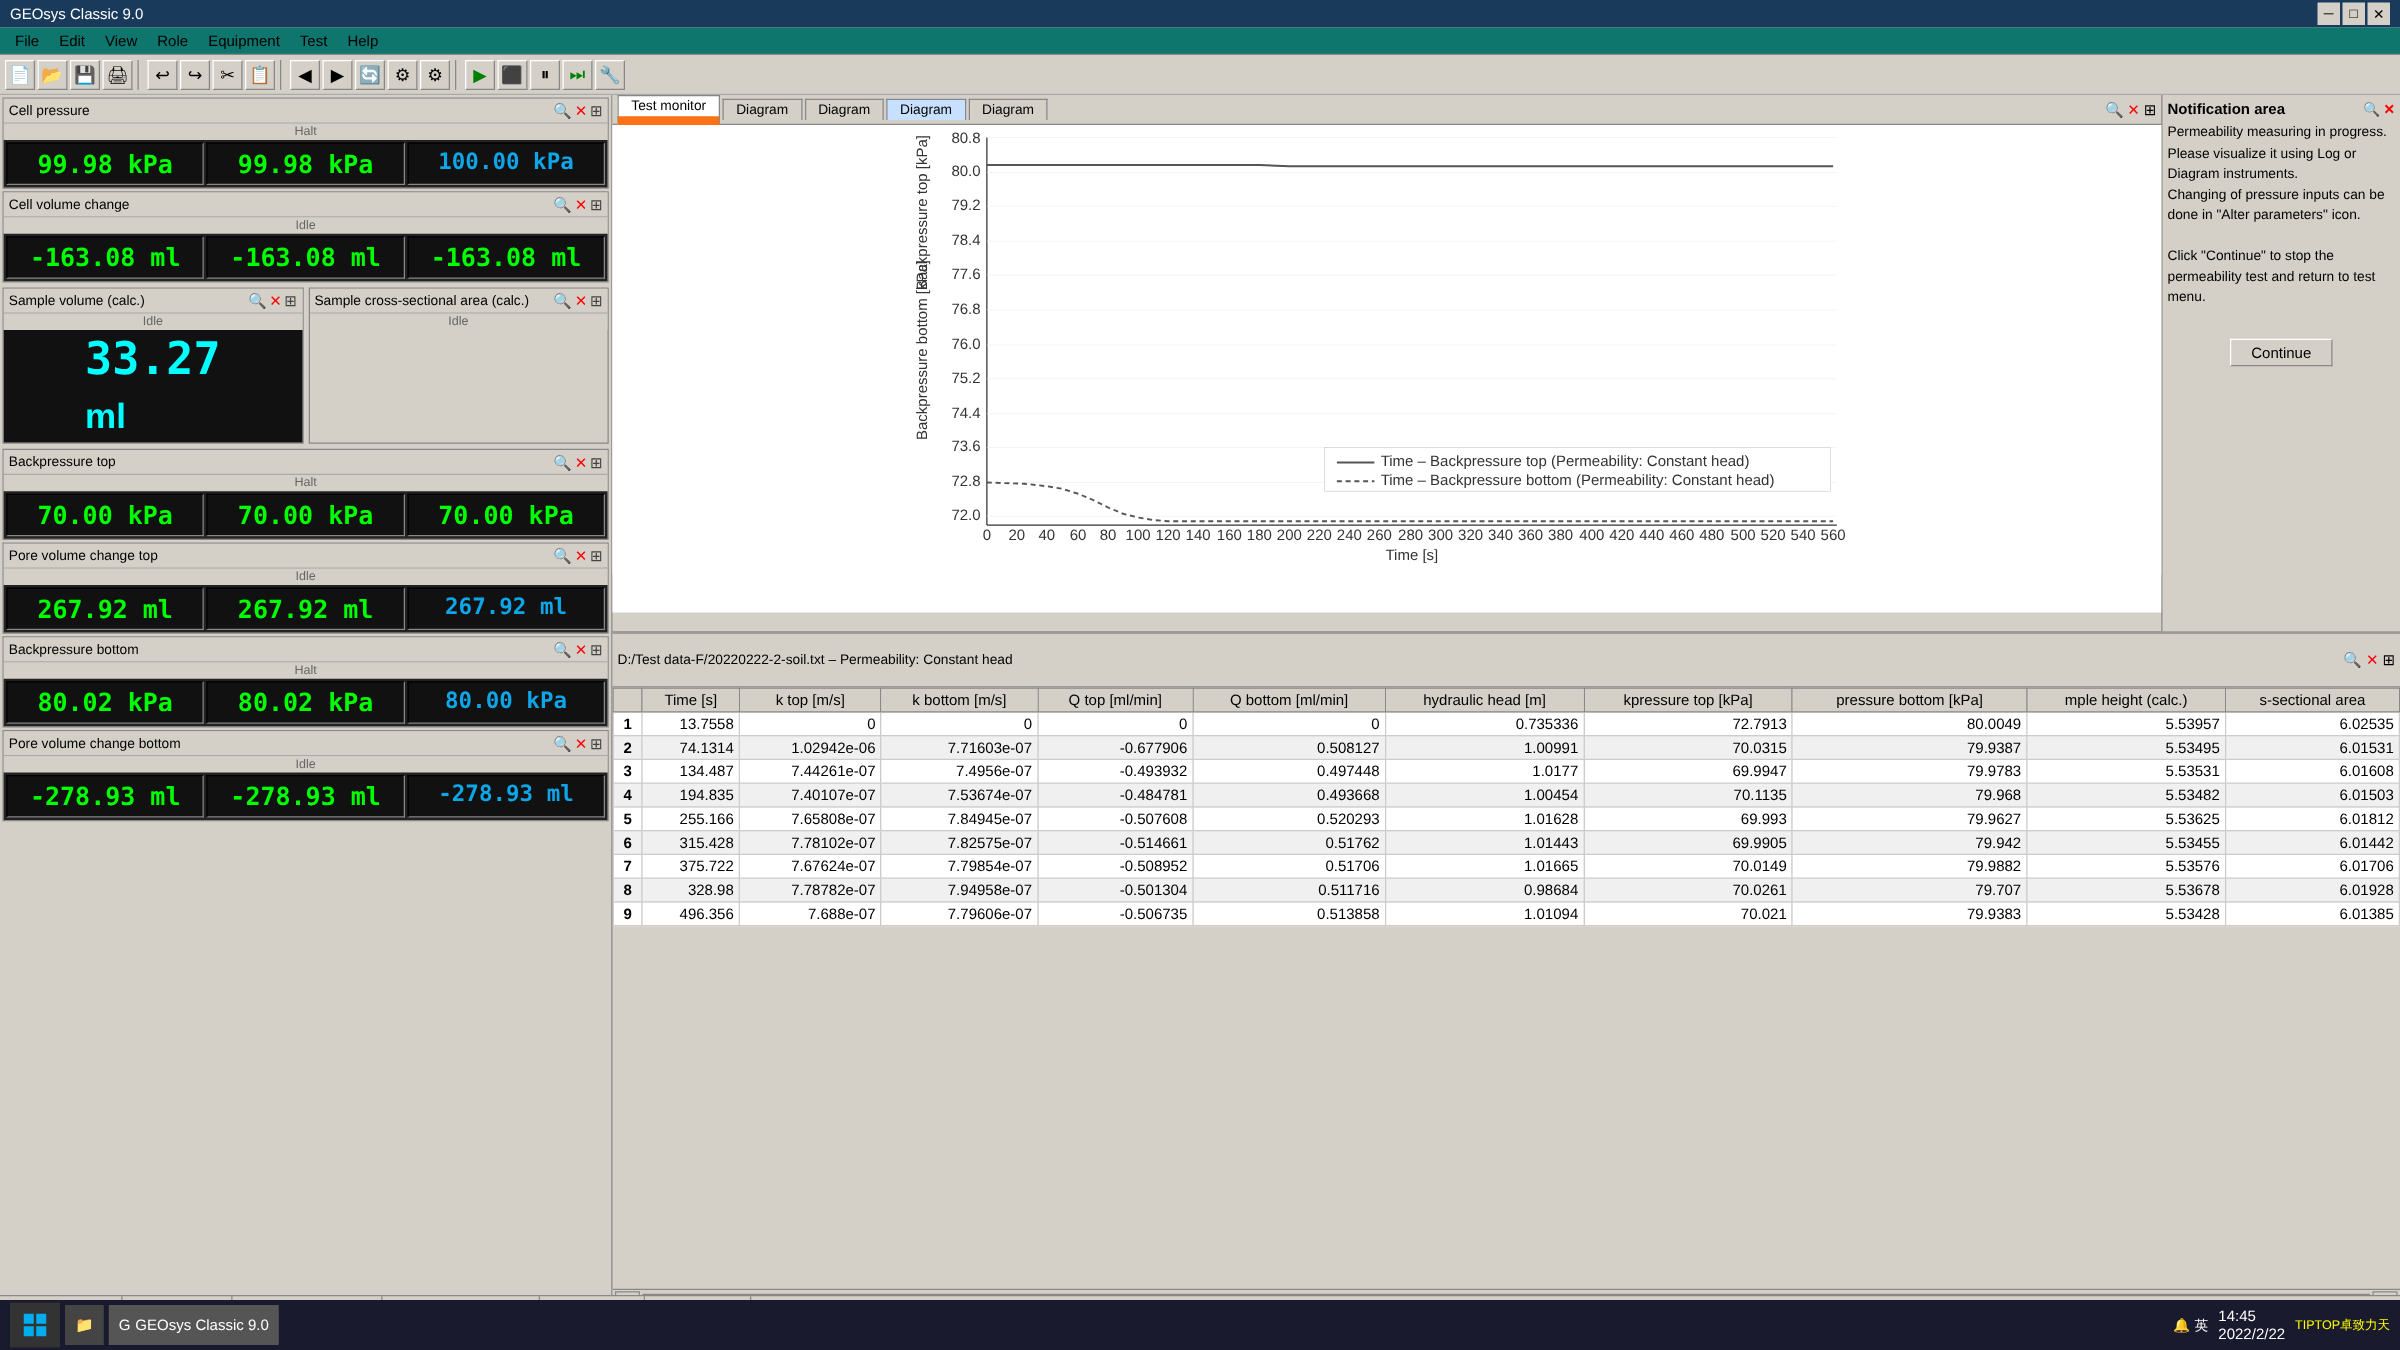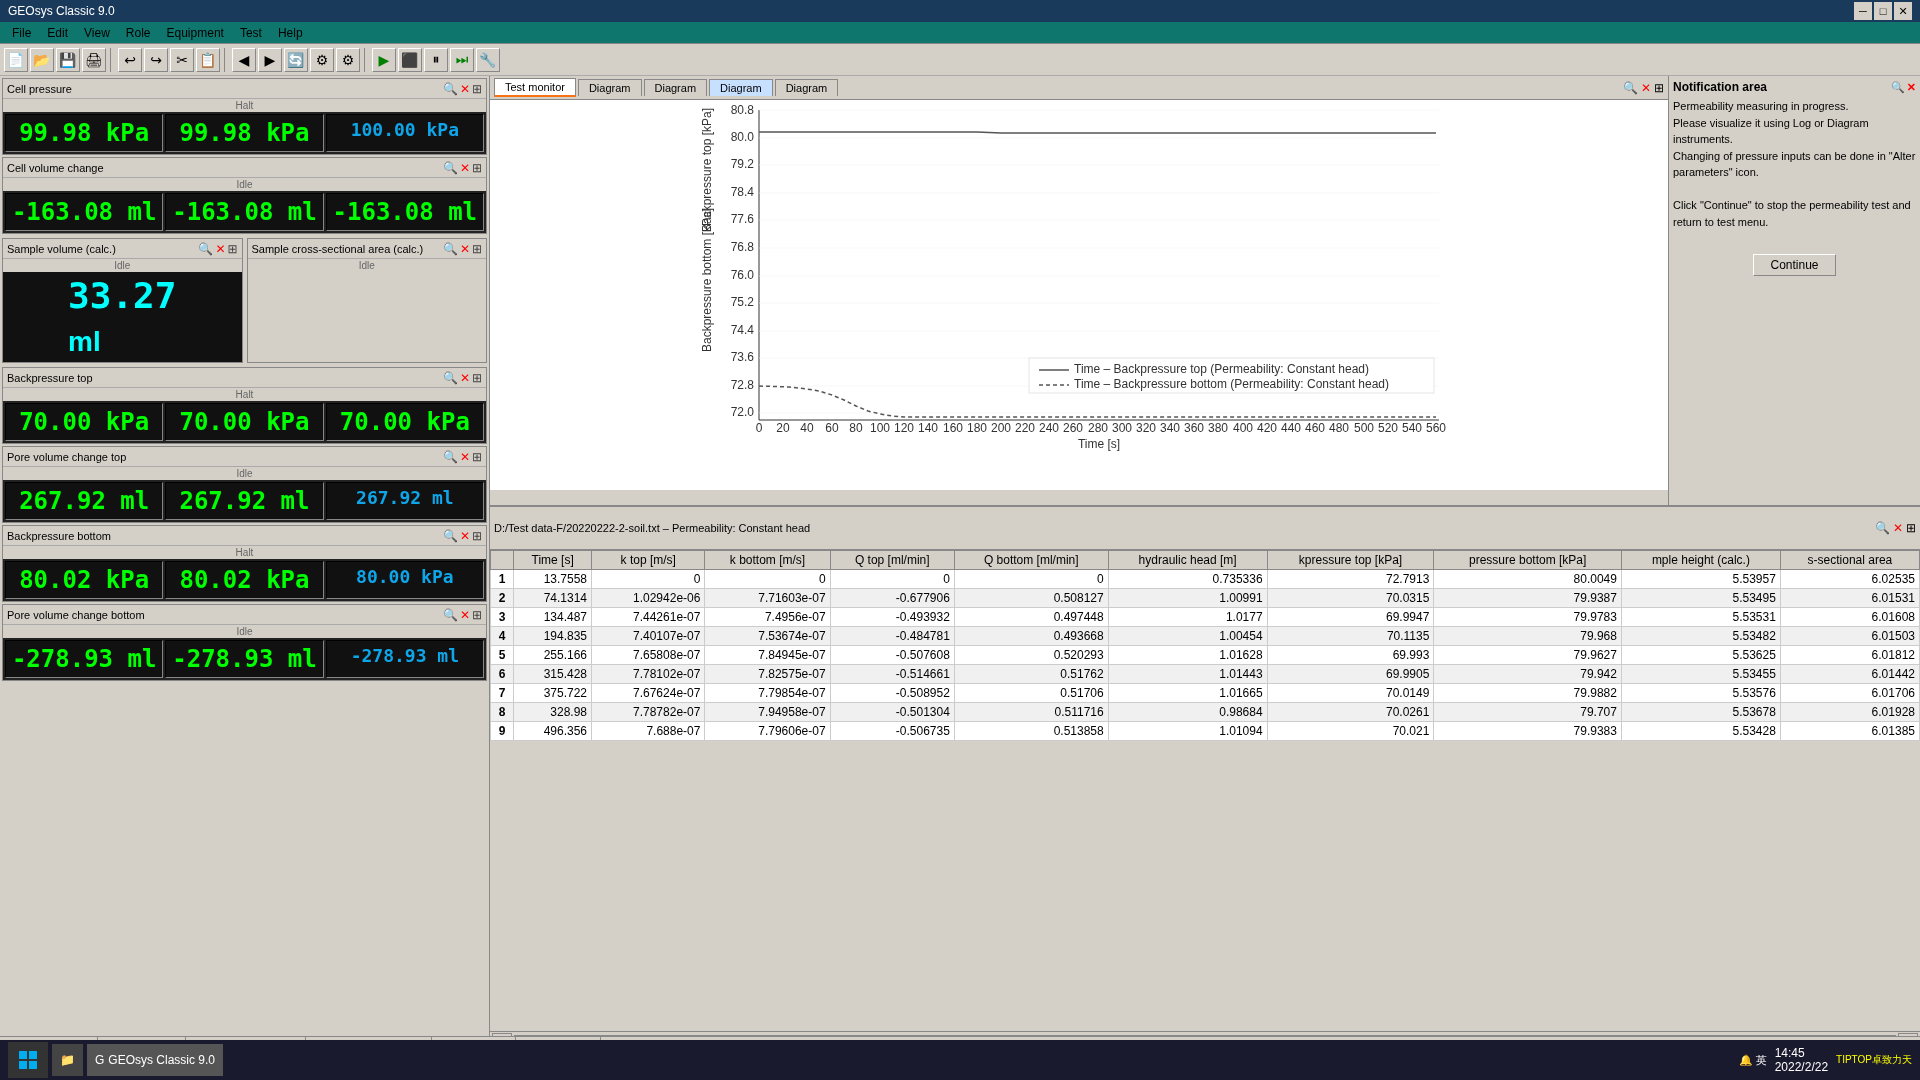--- a/index.html
+++ b/index.html
@@ -26,36 +26,36 @@
     .panel-section { border: 1px solid #888; margin: 2px; background: #d4d0c8; }
     .panel-header { background: #d4d0c8; padding: 2px 4px; display: flex; align-items: center; justify-content: space-between; border-bottom: 1px solid #aaa; height: 20px; }
     .panel-header-title { font-size: 11px; color: #000; }
     .panel-header-icons { display: flex; gap: 2px; }
     .panel-header-icons span { font-size: 12px; cursor: pointer; color: #444; }
 
     .lcd-row { display: flex; background: #222; padding: 2px; gap: 2px; }
     .lcd-cell { flex: 1; background: #111; border: 1px inset #333; padding: 4px 2px; text-align: center; }
     .lcd-label { font-size: 10px; color: #666; text-align: center; padding: 1px 0; background: #d4d0c8; }
 
-    .lcd-green { color: #00ff00; font-size: 24px; font-family: monospace; font-weight: bold; }
+    .lcd-green { color: #00ff00; font-size: 20px; font-family: monospace; font-weight: bold; }
     .lcd-red { color: #0ea5e9; font-size: 18px; font-family: monospace; font-weight: bold; }
     .lcd-cyan { color: #00ffff; font-size: 32px; font-family: monospace; font-weight: bold; }
 
     
     #right-panel { flex: 1; display: flex; flex-direction: column; }
 
     
     #tabs-area { background: #d4d0c8; border-bottom: 1px solid #888; display: flex; align-items: center; height: 24px; padding: 0 4px; }
     .tab { padding: 2px 10px; border: 1px solid #888; border-bottom: none; margin-right: 2px; cursor: pointer; background: #d4d0c8; font-size: 11px; }
-    .tab.active { background: #fff; border-bottom: 2px solid #f97316; }
+    .tab.active { background: #fff; border-bottom: 7px solid #f97316; }
 
     #chart-svg { width: 100%; height: 350px; }
 
     
-    #notification-area { width: 252px; background: #d4d0c8; border-left: 1px solid #888; padding: 4px; flex-shrink: 0; }
+    #notification-area { width: 191px; background: #d4d0c8; border-left: 1px solid #888; padding: 4px; flex-shrink: 0; }
     #notif-header { display: flex; justify-content: space-between; align-items: center; margin-bottom: 4px; font-size: 11px; font-weight: bold; }
 
     .notif-text { font-size: 11px; line-height: 1.5; color: #000; margin-bottom: 24px; }
     .continue-btn { background: #d4d0c8; border: 1px solid #888; border-top-color: #fff; border-left-color: #fff; padding: 3px 16px; cursor: pointer; font-size: 12px; display: block; margin: 0 auto; }
 
     
     #table-section { flex: 1; border-top: 1px solid #888; overflow: hidden; }
     #table-header-bar { background: #d4d0c8; height: 43px; display: flex; align-items: center; padding: 0 4px; border-bottom: 1px solid #888; }
     #table-title { font-size: 11px; }
     #table-header-icons { margin-left: auto; display: flex; gap: 3px; }

